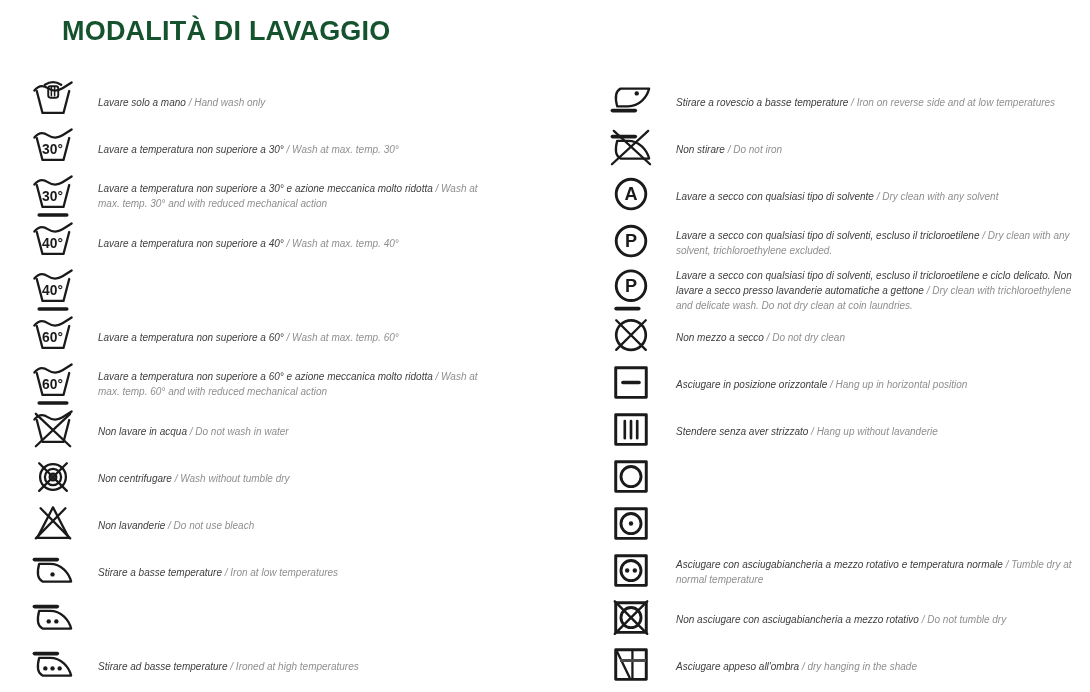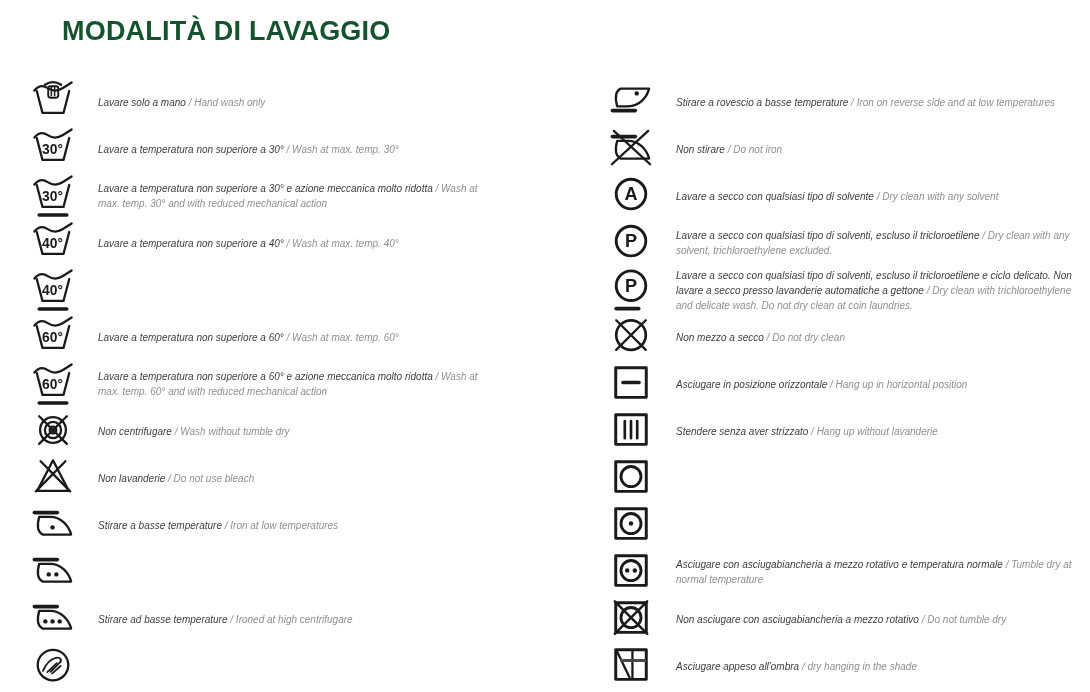--- a/index.html
+++ b/index.html
@@ -103,20 +103,30 @@
               <path d="M5 12.5 L11 35.5 L33 35.5 L39 12.5"></path>
               <text x="21.5" y="29.5" text-anchor="middle" fill="#1a1a1a" stroke="none" font-family="Liberation Sans, sans-serif" font-size="14.5" font-weight="bold">60°</text>
               <path d="M7.5 44 H36.5" stroke-width="3.6"></path>
             </svg>
           </span>
           <div class="txt"><span class="it">Lavare a temperatura non superiore a 60° e azione meccanica molto ridotta</span> <span class="en">/ Wash at max. temp. 60° and with reduced mechanical action</span></div>
         </div>
         <div class="row">
           <span class="icon">
             <svg xmlns="http://www.w3.org/2000/svg" viewBox="0 0 44 48" fill="none" stroke="#1a1a1a" stroke-width="2.4" stroke-linecap="round" stroke-linejoin="round">
+              <path d="M2.5 12 C7 6.5 12 6.5 16.5 9.5 C21.5 12.7 27 12.7 32 9.6 L41.5 3.5"></path>
+              <path d="M5 12.5 L11 35.5 L33 35.5 L39 12.5"></path>
+              <path d="M4 6 L40 40 M40 6 L4 40"></path>
+            </svg>
+          </span>
+          <div class="txt"><span class="it">Non lavare in acqua</span> <span class="en">/ Do not wash in water</span></div>
+        </div>
+        <div class="row">
+          <span class="icon">
+            <svg xmlns="http://www.w3.org/2000/svg" viewBox="0 0 44 48" fill="none" stroke="#1a1a1a" stroke-width="2.4" stroke-linecap="round" stroke-linejoin="round">
               <circle cx="22" cy="23" r="13.5"></circle>
               <circle cx="22" cy="23" r="8.5"></circle>
               <circle cx="22" cy="23" r="3.5"></circle>
               <path d="M7.5 8.5 L36.5 37.5 M36.5 8.5 L7.5 37.5"></path>
             </svg>
           </span>
           <div class="txt"><span class="it">Non centrifugare</span> <span class="en">/ Wash without tumble dry</span></div>
         </div>
         <div class="row">
           <span class="icon">
@@ -150,21 +160,21 @@
         <div class="row">
           <span class="icon">
             <svg xmlns="http://www.w3.org/2000/svg" viewBox="0 0 44 48" fill="none" stroke="#1a1a1a" stroke-width="2.4" stroke-linecap="round" stroke-linejoin="round">
               <path d="M2.5 11 H26.5" stroke-width="3.8"></path>
               <path d="M7.5 15.5 C5.5 23 5 31 11 34 L41 34 C38.5 24.5 30.5 15.5 19 15.5 Z"></path>
               <circle cx="14" cy="26.5" r="2.3" fill="#1a1a1a" stroke="none"></circle>
               <circle cx="21.5" cy="26.5" r="2.3" fill="#1a1a1a" stroke="none"></circle>
               <circle cx="29" cy="26.5" r="2.3" fill="#1a1a1a" stroke="none"></circle>
             </svg>
           </span>
-          <div class="txt"><span class="it">Stirare ad basse temperature</span> <span class="en">/ Ironed at high centrifugare</span></div>
+          <div class="txt"><span class="it">Stirare ad basse temperature</span> <span class="en">/ Ironed at high temperatures</span></div>
         </div>
         <div class="row">
           <span class="icon">
             <svg xmlns="http://www.w3.org/2000/svg" viewBox="0 0 44 48" fill="none" stroke="#1a1a1a" stroke-width="2.4" stroke-linecap="round" stroke-linejoin="round">
               <circle cx="22" cy="23" r="16"></circle>
               <path d="M11.5 29 C14 23 19 17 25 15.5 C29.5 14.5 32 17.5 29 20.5 L19.5 30" stroke-width="2"></path>
               <path d="M16 30.5 L26 21 M21 32 L30 24" stroke-width="1.8"></path>
             </svg>
           </span>
         </div>

